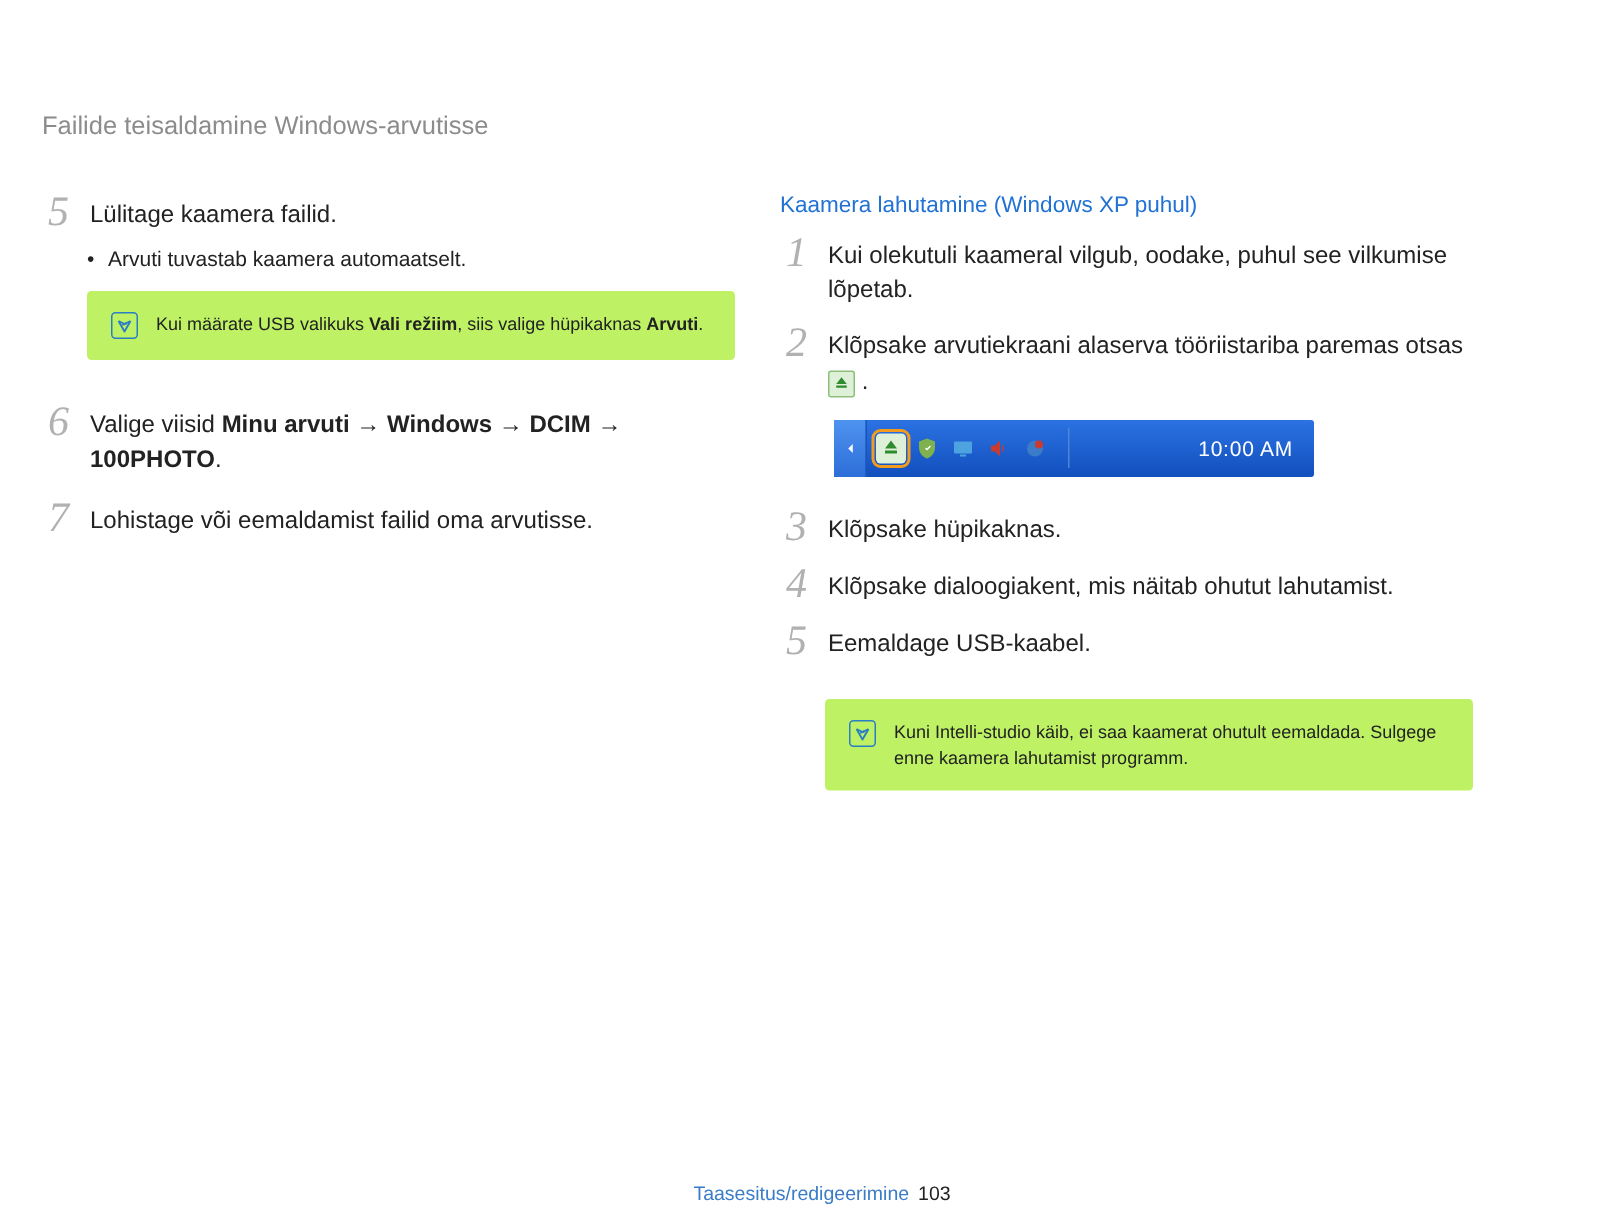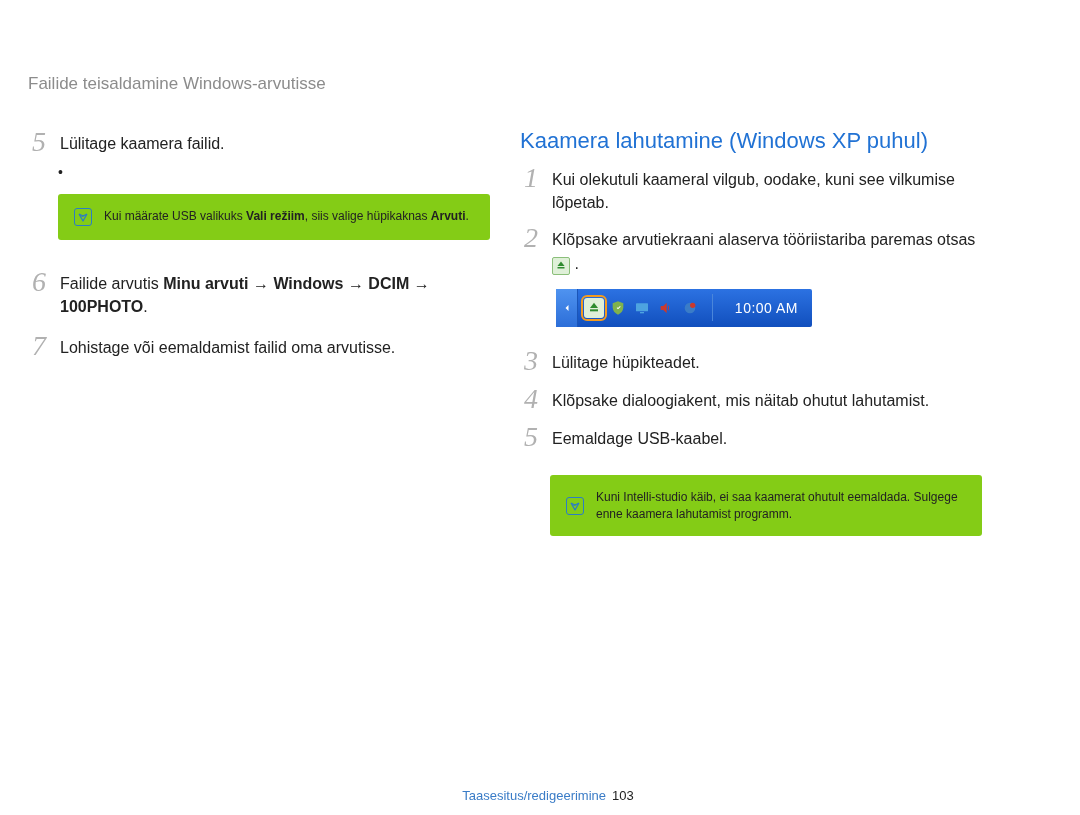--- a/index.html
+++ b/index.html
@@ -6,30 +6,30 @@
   html, body { width: 1080px; height: 815px; background: #fff; font-family: Arial, Helvetica, sans-serif; color: #222; }
   .page { padding: 58px 64px 0 28px; position: relative; height: 100%; margin-top: 16px; }
   .crumb { color: #8c8c8c; font-size: 17px; margin-bottom: 34px; }
   .cols { display: flex; gap: 30px; }
   .col { width: 462px; }
   .step { display: flex; gap: 10px; margin-bottom: 8px; align-items: flex-start; }
   .step-num { font-family: Georgia, 'Times New Roman', serif; font-style: italic; font-size: 28px; color: #b1b1b1; width: 22px; text-align: center; line-height: 1; padding-top: 0; flex-shrink: 0; }
   .step-body { font-size: 16px; line-height: 1.45; padding-top: 4px; flex: 1; }
   .sub-bullet { display: flex; gap: 8px; margin: 6px 0 14px 30px; font-size: 14px; color: #222; }
   .sub-bullet .dot { width: 6px; flex-shrink:0; }
-  .note-box { background: #84cc16; border-radius: 3px; padding: 14px 16px; margin: 10px 0 28px 30px; display: flex; gap: 12px; align-items: flex-start; }
-  .note-box.right { margin-left: 30px; margin-top: 24px; align-items: center; }
+  .note-box { background: #bef264; border-radius: 3px; padding: 14px 16px; margin: 10px 0 28px 30px; display: flex; gap: 12px; align-items: flex-start; }
+  .note-box.right { margin-left: 30px; margin-top: 24px; }
   .note-icon { width: 18px; height: 18px; border-radius: 3px; border: 1.5px solid #2b7dc4; color: #2b7dc4; display:flex; align-items:center; justify-content:center; flex-shrink:0; }
   .note-icon svg { width: 12px; height: 12px; }
   .note-text { font-size: 12px; line-height: 1.4; color: #222; }
-  .section-title { color: #2172d4; font-size: 22px; font-weight: 400; margin-bottom: 10px; }
+  .section-title { color: #2172d4; font-size: 15px; font-weight: 400; margin-bottom: 10px; }
   .intro { font-size: 14px; line-height: 1.4; margin-bottom: 18px; }
   .step + .step { margin-top: 10px; }
   .step-body b { font-weight: bold; }
-  .tray-img { margin: 14px 0 20px 36px; width: 256px; height: 38px; position: relative; background: linear-gradient(#2c72e2, #114fbd); border-radius: 2px; display:flex; align-items:center; }
+  .tray-img { margin: 14px 0 20px 36px; width: 320px; height: 38px; position: relative; background: linear-gradient(#2c72e2, #114fbd); border-radius: 2px; display:flex; align-items:center; }
   .tray-chevron { width: 22px; height: 100%; background: linear-gradient(#4f93f0,#2c6ed8); display:flex; align-items:center; justify-content:center; color:#fff; border-right:1px solid #1a55b8;}
   .tray-icons { display:flex; gap:4px; padding:0 6px; align-items:center; height:100%; }
   .tray-ico { width: 20px; height: 20px; border-radius: 3px; display:flex; align-items:center; justify-content:center; font-size:12px; }
   .tray-ico.hl { outline: 2px solid #f39b1f; outline-offset: 1px; background:#dff0d8; }
   .tray-ico svg { width:16px; height:16px; }
   .tray-sep { width:1px; height:70%; background:#4a86da; margin:0 6px; }
   .tray-clock { color:#fff; font-size:14px; padding-right:14px; margin-left:auto; letter-spacing:0.5px; }
   .inline-ico { display:inline-flex; width:18px; height:18px; vertical-align:-3px; background:#dff0d8; border:1px solid #8bbf7a; border-radius:2px; align-items:center; justify-content:center; }
   .inline-ico svg { width:12px; height:12px; }
   .footer { position:absolute; bottom:28px; left:16px; right:0; text-align:center; font-size:13px; }
@@ -45,54 +45,55 @@
   <div class="cols">
 
     <div class="col">
 
       <div class="step">
         <div class="step-num">5</div>
         <div class="step-body">Lülitage kaamera failid.</div>
       </div>
       <div class="sub-bullet">
         <span class="dot">•</span>
+        <span>Arvuti tuvastab kaamera automaatselt.</span>
       </div>
 
       <div class="note-box">
         <div class="note-icon">
           <svg viewBox="0 0 24 24" fill="none" stroke="#2b7dc4" stroke-width="2.5">
               <path d="M4 6l8 4 8-4M4 6l8 14 8-14" stroke-linejoin="round"></path>
               <path d="M9 11l6-2"></path>
             </svg>
         </div>
         <div class="note-text">
           <span>Kui määrate USB valikuks </span><b>Vali režiim</b><span>, siis valige hüpikaknas </span><b>Arvuti</b><span>.</span>
         </div>
       </div>
 
       <div class="step">
         <div class="step-num">6</div>
         <div class="step-body">
-          <span>Failide arvutis </span><b>Minu arvuti</b><span> → </span><b>Windows</b><span> → </span><b>DCIM</b><span> → </span><b>100PHOTO</b><span>.</span>
+          <span>Valige viisid </span><b>Minu arvuti</b><span> → </span><b>Windows</b><span> → </span><b>DCIM</b><span> → </span><b>100PHOTO</b><span>.</span>
         </div>
       </div>
 
       <div class="step" style="margin-top:14px;">
         <div class="step-num">7</div>
         <div class="step-body">Lohistage või eemaldamist failid oma arvutisse.</div>
       </div>
 
     </div>
 
     <div class="col">
       <div class="section-title">Kaamera lahutamine (Windows XP puhul)</div>
 
       <div class="step">
         <div class="step-num">1</div>
-        <div class="step-body">Kui olekutuli kaameral vilgub, oodake, kuni see vilkumise lõpetab.</div>
+        <div class="step-body">Kui olekutuli kaameral vilgub, oodake, puhul see vilkumise lõpetab.</div>
       </div>
 
       <div class="step">
         <div class="step-num">2</div>
         <div class="step-body">
           <span>Klõpsake arvutiekraani alaserva tööriistariba paremas otsas </span><span class="inline-ico">
               <svg viewBox="0 0 24 24">
                 <path fill="#2e8b2e" d="M12 3l7 9H5z"></path>
                 <rect x="5" y="14" width="14" height="3" fill="#2e8b2e"></rect>
               </svg>
@@ -137,21 +138,21 @@
                 <circle cx="16" cy="8" r="4" fill="#c93a2f"></circle>
               </svg>
           </div>
         </div>
         <div class="tray-sep"></div>
         <div class="tray-clock">10:00 AM</div>
       </div>
 
       <div class="step">
         <div class="step-num">3</div>
-        <div class="step-body">Lülitage hüpikteadet.</div>
+        <div class="step-body">Klõpsake hüpikaknas.</div>
       </div>
       <div class="step">
         <div class="step-num">4</div>
         <div class="step-body">Klõpsake dialoogiakent, mis näitab ohutut lahutamist.</div>
       </div>
       <div class="step">
         <div class="step-num">5</div>
         <div class="step-body">Eemaldage USB-kaabel.</div>
       </div>
 

